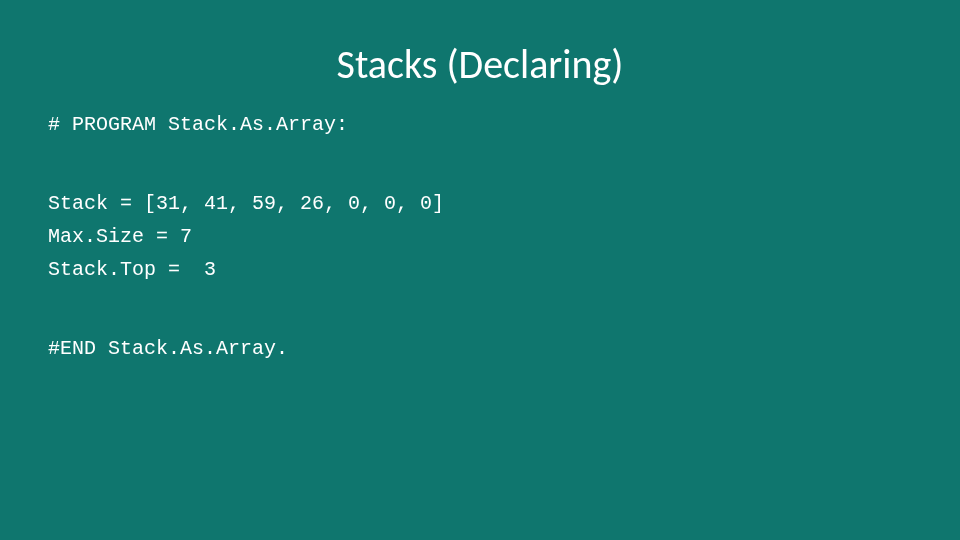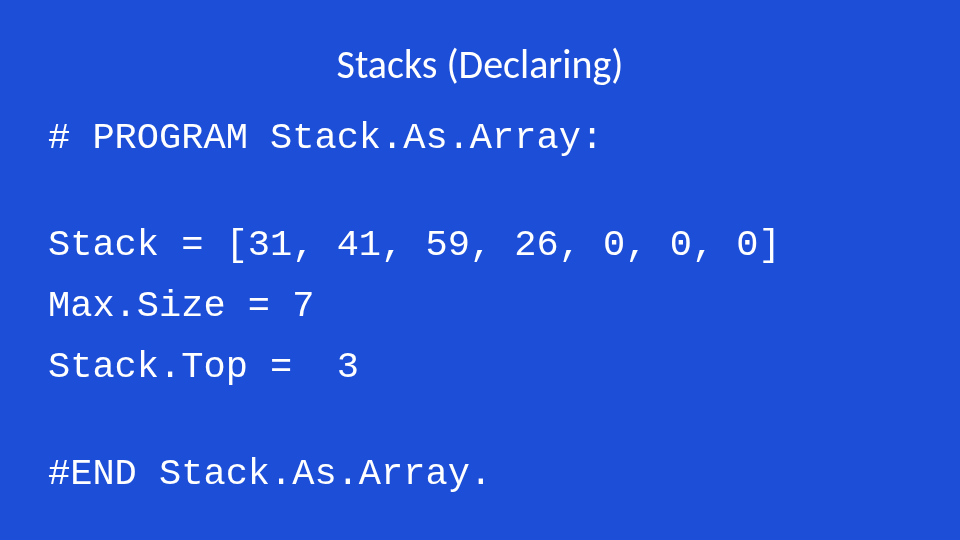--- a/index.html
+++ b/index.html
@@ -6,41 +6,41 @@
     margin: 0;
     padding: 0;
     width: 960px;
     height: 540px;
     background: #000;
     overflow: hidden;
   }
   .slide {
     width: 960px;
     height: 540px;
-    background: #1d4ed8;
+    background: #0f766e;
     color: #fff;
     box-sizing: border-box;
     position: relative;
   }
   .title {
     font-family: Calibri, "Segoe UI", Arial, sans-serif;
     font-size: 40px;
     font-weight: 400;
     text-align: center;
     color: #fff;
     padding-top: 40px;
     letter-spacing: 0px;
   }
   .code-block {
     position: absolute;
     left: 48px;
     top: 108px;
     right: 48px;
     font-family: "Courier New", Courier, monospace;
-    font-size: 37px;
+    font-size: 20px;
     line-height: 1.65;
     color: #fff;
     white-space: pre;
   }
   .gap {
     display: block;
     height: 46px;
   }
 </style>
 </head>

